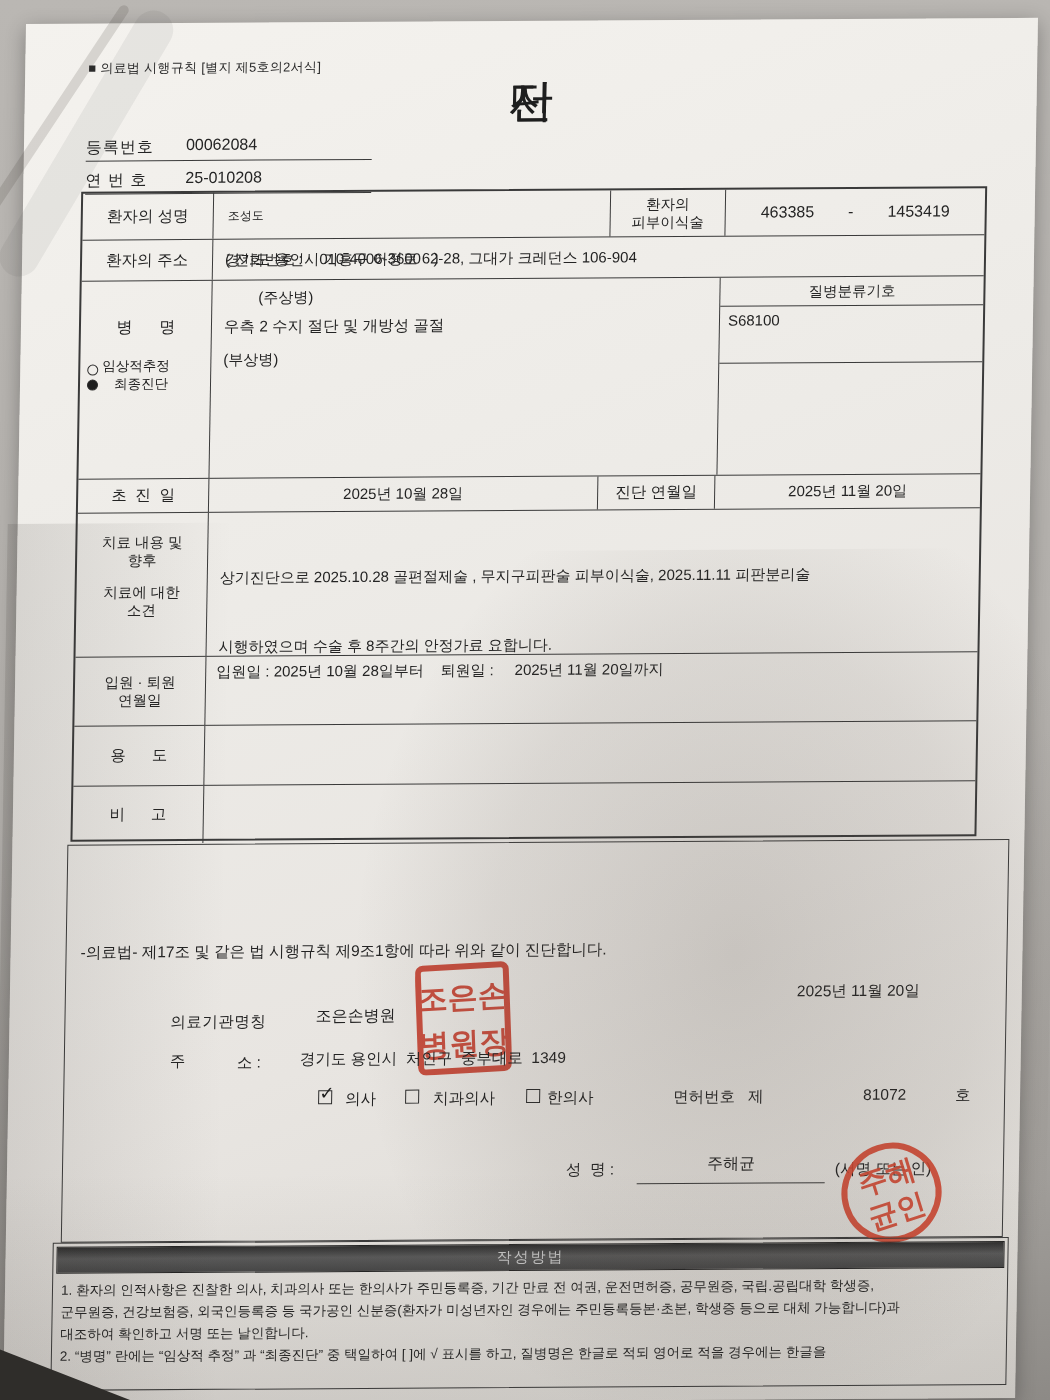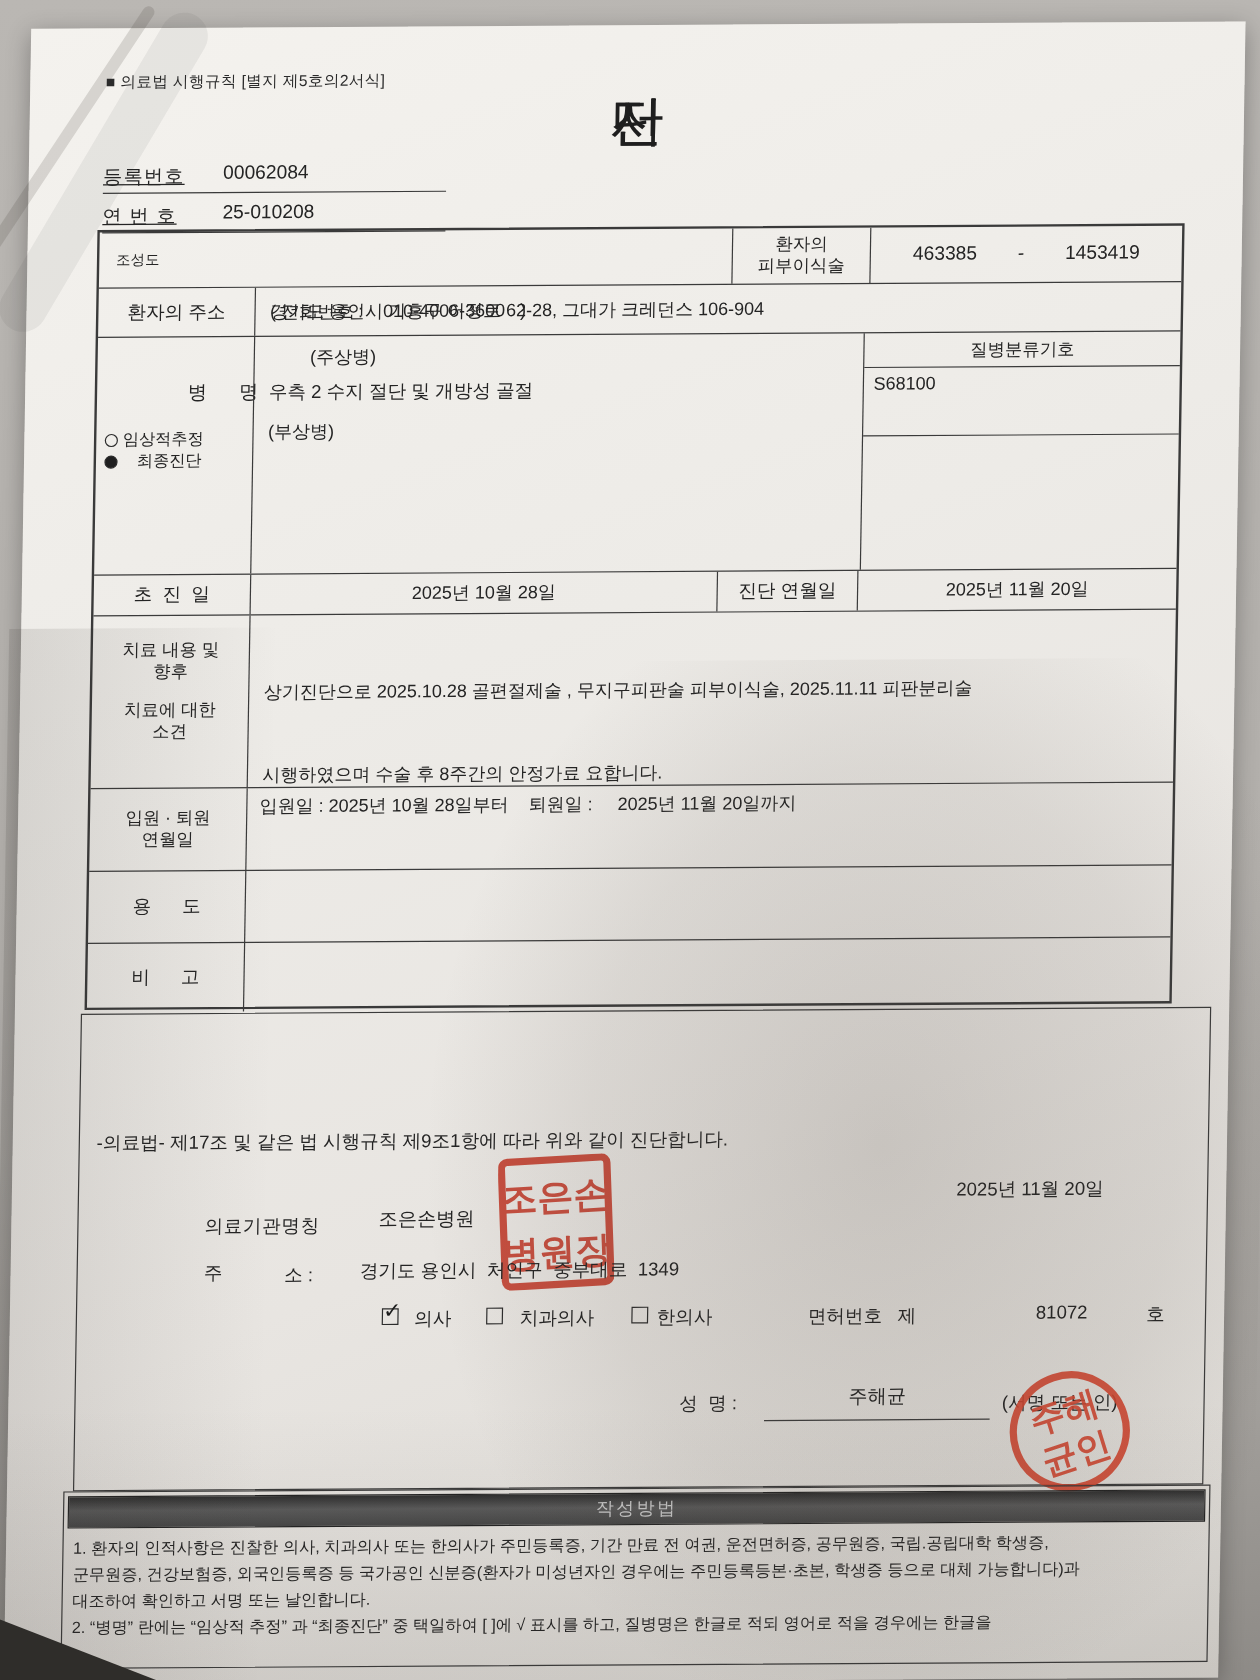--- a/index.html
+++ b/index.html
@@ -22,21 +22,21 @@
   .shadow-cable{left:96px;top:-20px;width:10px;height:330px;background:rgba(60,55,50,.16);transform:rotate(33deg);transform-origin:top left;border-radius:6px;}
   .shadow-cable2{left:120px;top:-20px;width:40px;height:300px;background:rgba(60,55,50,.07);transform:rotate(30deg);transform-origin:top left;border-radius:20px;}
   .shadow-hand{left:340px;top:530px;width:700px;height:900px;background:radial-gradient(ellipse at 55% 45%,rgba(75,66,58,.20) 0%,rgba(75,66,58,.10) 45%,rgba(75,66,58,0) 70%);}
   .shadow-left{left:-10px;top:500px;width:300px;height:900px;background:linear-gradient(90deg,rgba(50,45,40,.13),rgba(50,45,40,0) 75%);}
   .shadow-bottom{left:0;top:1150px;width:1012px;height:230px;background:linear-gradient(rgba(60,55,50,0),rgba(60,55,50,.12));}
   .desk-corner{position:absolute;left:0;top:1330px;width:130px;height:70px;background:#2f2d2a;clip-path:polygon(0 28%,100% 100%,0 100%);z-index:6;}
 
   .note{left:63px;top:36px;font-size:13px;letter-spacing:.3px;color:#2b2b2b;}
   .title{left:0;top:50px;width:100%;display:flex;justify-content:center;gap:118px;font-size:45px;color:#1e1e1e;}
   .regline{left:62px;top:112px;width:286px;height:26px;border-bottom:1.6px solid #3a3a3a;font-size:16px;}
-  .regline .lab{left:0;top:2px;letter-spacing:1px;text-decoration:underline;}
+  .regline .lab{left:0;top:2px;letter-spacing:1px;}
   .regline .val{left:100px;top:1px;}
   .serial{top:145px;}
 
   .bx{border:2px solid #3a3a3a;background:transparent;}
   .boxA{left:58px;top:168px;width:906px;height:650px;}
   .row{position:absolute;left:0;width:100%;display:flex;border-top:1.5px solid #3a3a3a;}
   .row:first-child{border-top:none;}
   .cell{position:relative;border-left:1.5px solid #3a3a3a;}
   .cell:first-child{border-left:none;}
   .cell>*{position:absolute;}
@@ -50,21 +50,21 @@
   .w-lab{flex:0 0 130px;} .w-rrnl{flex:0 0 115px;} .w-rrnv{flex:0 0 260px;} .w-flex{flex:1 1 auto;}
   .w-code{flex:0 0 264px;} .w-dl{flex:0 0 117px;} .w-dv{flex:0 0 266px;}
   .stack{position:static!important;display:flex;flex-direction:column;align-items:center;justify-content:center;line-height:1.25;font-size:14.5px;text-align:center;}
   .stack span{position:static;text-align:center;}
   .namev{left:14px;top:0;height:100%;display:flex;align-items:center;font-size:12px;}
   .rrnv{position:static!important;display:flex;width:100%;height:100%;align-items:center;justify-content:center;gap:34px;font-size:16px;}
   .rrnv span{position:static;}
   .addrline{left:12px;top:0;height:100%;display:flex;align-items:center;gap:16px;font-size:15px;white-space:pre;}
 
   .diseaselab{left:0;top:0;width:100%;height:100%;}
-  .diseaselab .t{left:0;top:36px;width:100%;text-align:center;font-size:16px;margin-left:40px;}
+  .diseaselab .t{left:0;top:36px;width:100%;text-align:center;font-size:16px;}
   .radio-row{left:7px;display:flex;align-items:center;gap:4px;font-size:13.5px;white-space:nowrap;}
   .radio-row .ric{position:static;width:11px;height:11px;border:1.5px solid #2c2c2c;border-radius:50%;flex:0 0 auto;}
   .radio-row .ric.filled{background:#1f1f1f;}
   .radio-row span{position:static;}
   .disease-main .tag{left:12px;top:8px;font-size:15px;margin-left:34px;}
   .disease-main .dx{left:12px;top:36px;font-size:15.5px;}
   .disease-main .tag2{left:12px;top:70px;font-size:15px;}
   .codehead{left:0;top:0;width:100%;height:29px;border-bottom:1.5px solid #3a3a3a;display:flex;align-items:center;justify-content:center;font-size:14.5px;}
   .codeval{left:0;top:29px;width:100%;height:57px;border-bottom:1.5px solid #3a3a3a;padding:5px 0 0 8px;font-size:15px;}
 
@@ -124,20 +124,21 @@
     <span class="val">00062084</span>
   </div>
   <div class="regline serial">
     <span class="lab">연 번 호</span>
     <span class="val">25-010208</span>
   </div>
 
   <div class="bx boxA">
 
     <div class="row r1">
+      <div class="cell lblc w-lab pre">환자의 성명</div>
       <div class="cell w-flex">
         <div class="namev">조성도</div>
       </div>
       <div class="cell w-rrnl">
         <div class="stack" style="width:100%;height:100%;">
           <span>환자의</span>
           <span>피부이식술</span>
         </div>
       </div>
       <div class="cell w-rrnv">
@@ -155,21 +156,21 @@
         <div class="addrline">
           <span>경기도 용인시 기흥구 어정로 62-28, 그대가 크레던스 106-904</span>
           <span>( 전화번호 :    010-4006-3600   )</span>
         </div>
       </div>
     </div>
 
     <div class="row r3">
       <div class="cell w-lab diseaselab">
         <div class="t pre">병      명</div>
-        <div class="radio-row" style="top:76px;">
+        <div class="radio-row" style="top:76px;align-items:flex-end;">
           <span class="ric"></span>
           <span>임상적추정</span>
         </div>
         <div class="radio-row" style="top:94px;gap:16px;">
           <span class="ric filled"></span>
           <span>최종진단</span>
         </div>
       </div>
       <div class="cell w-flex disease-main">
         <div class="tag">(주상병)</div>

